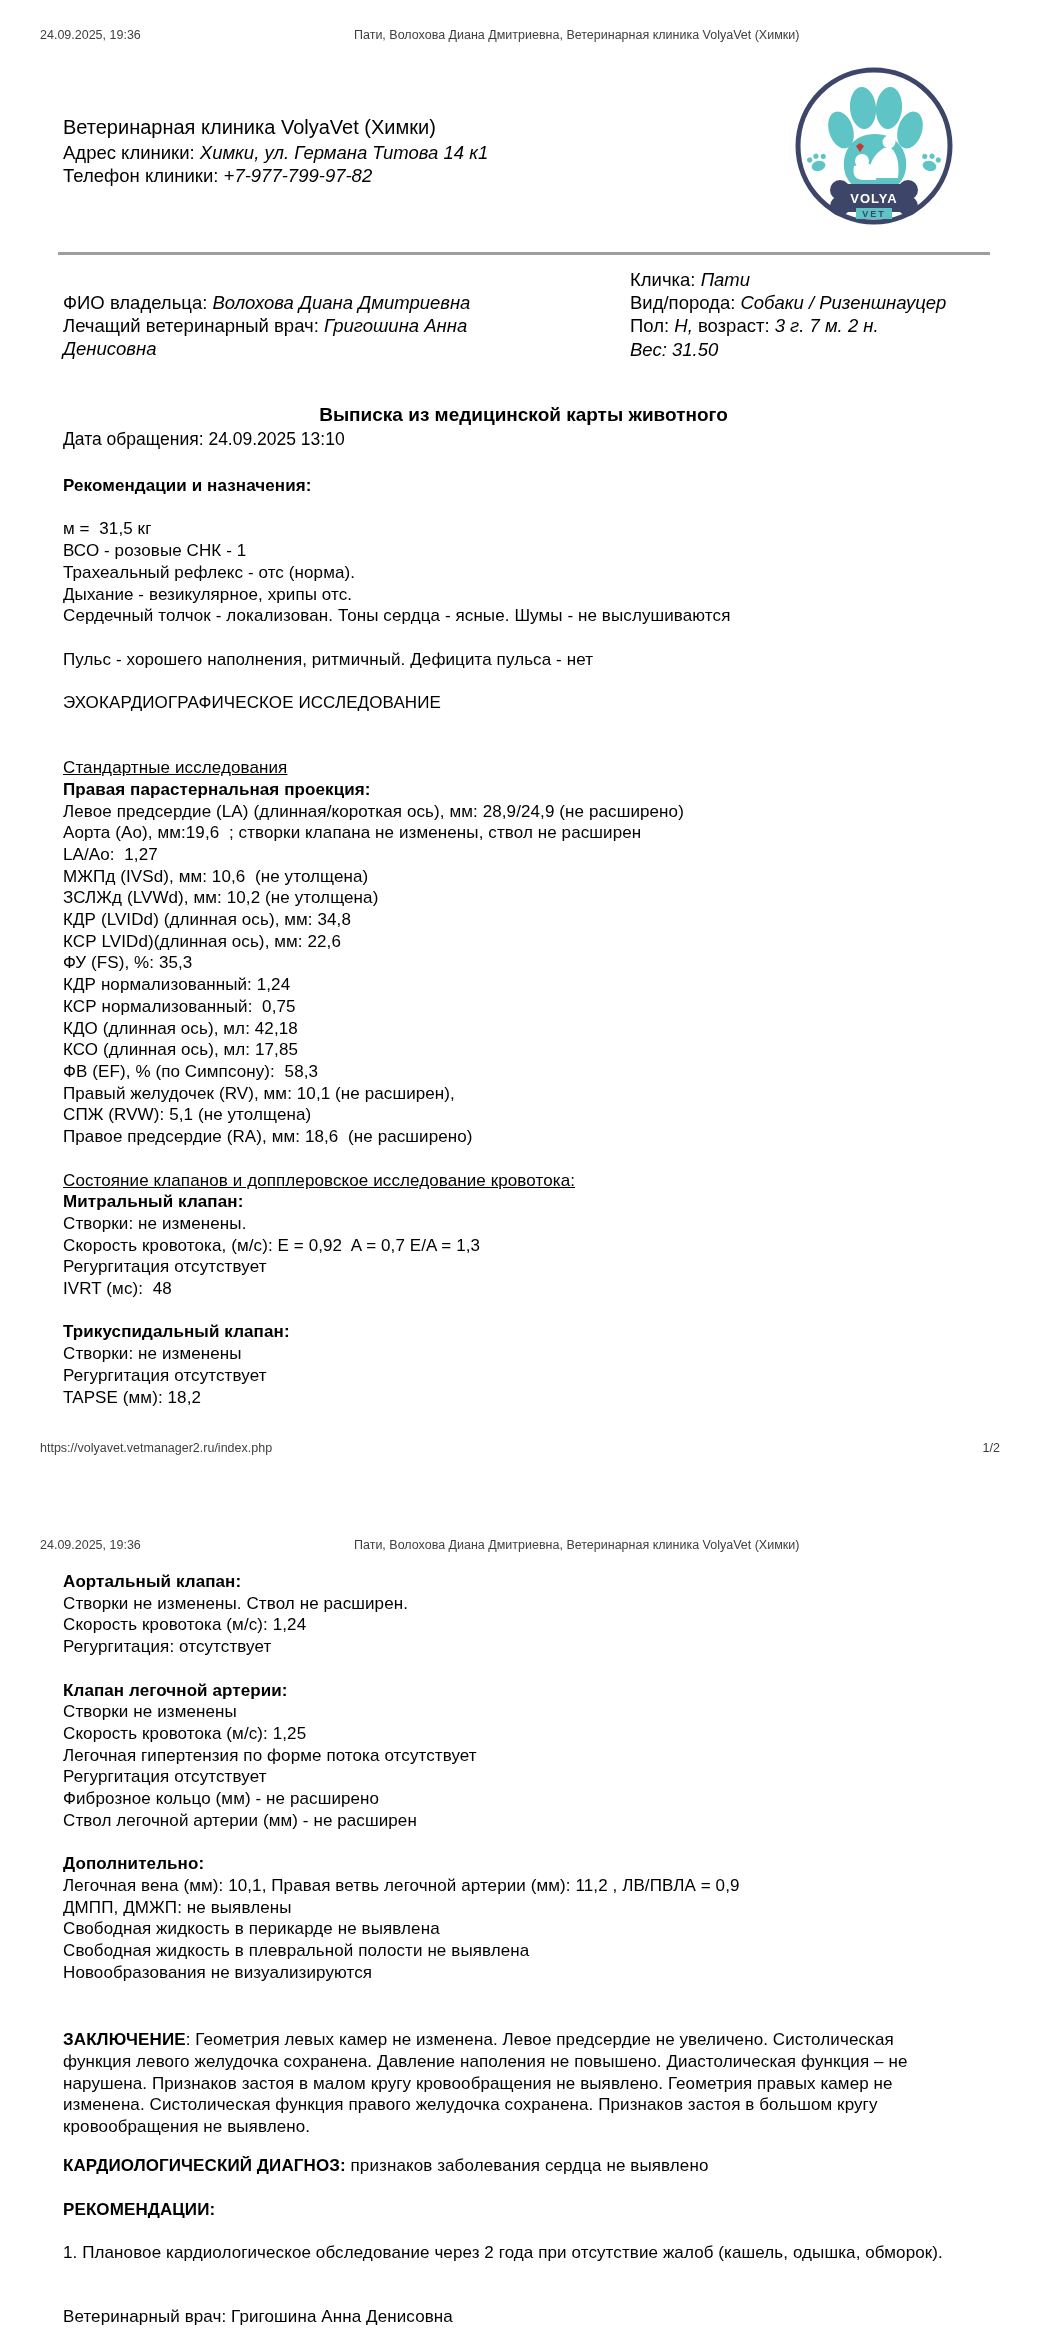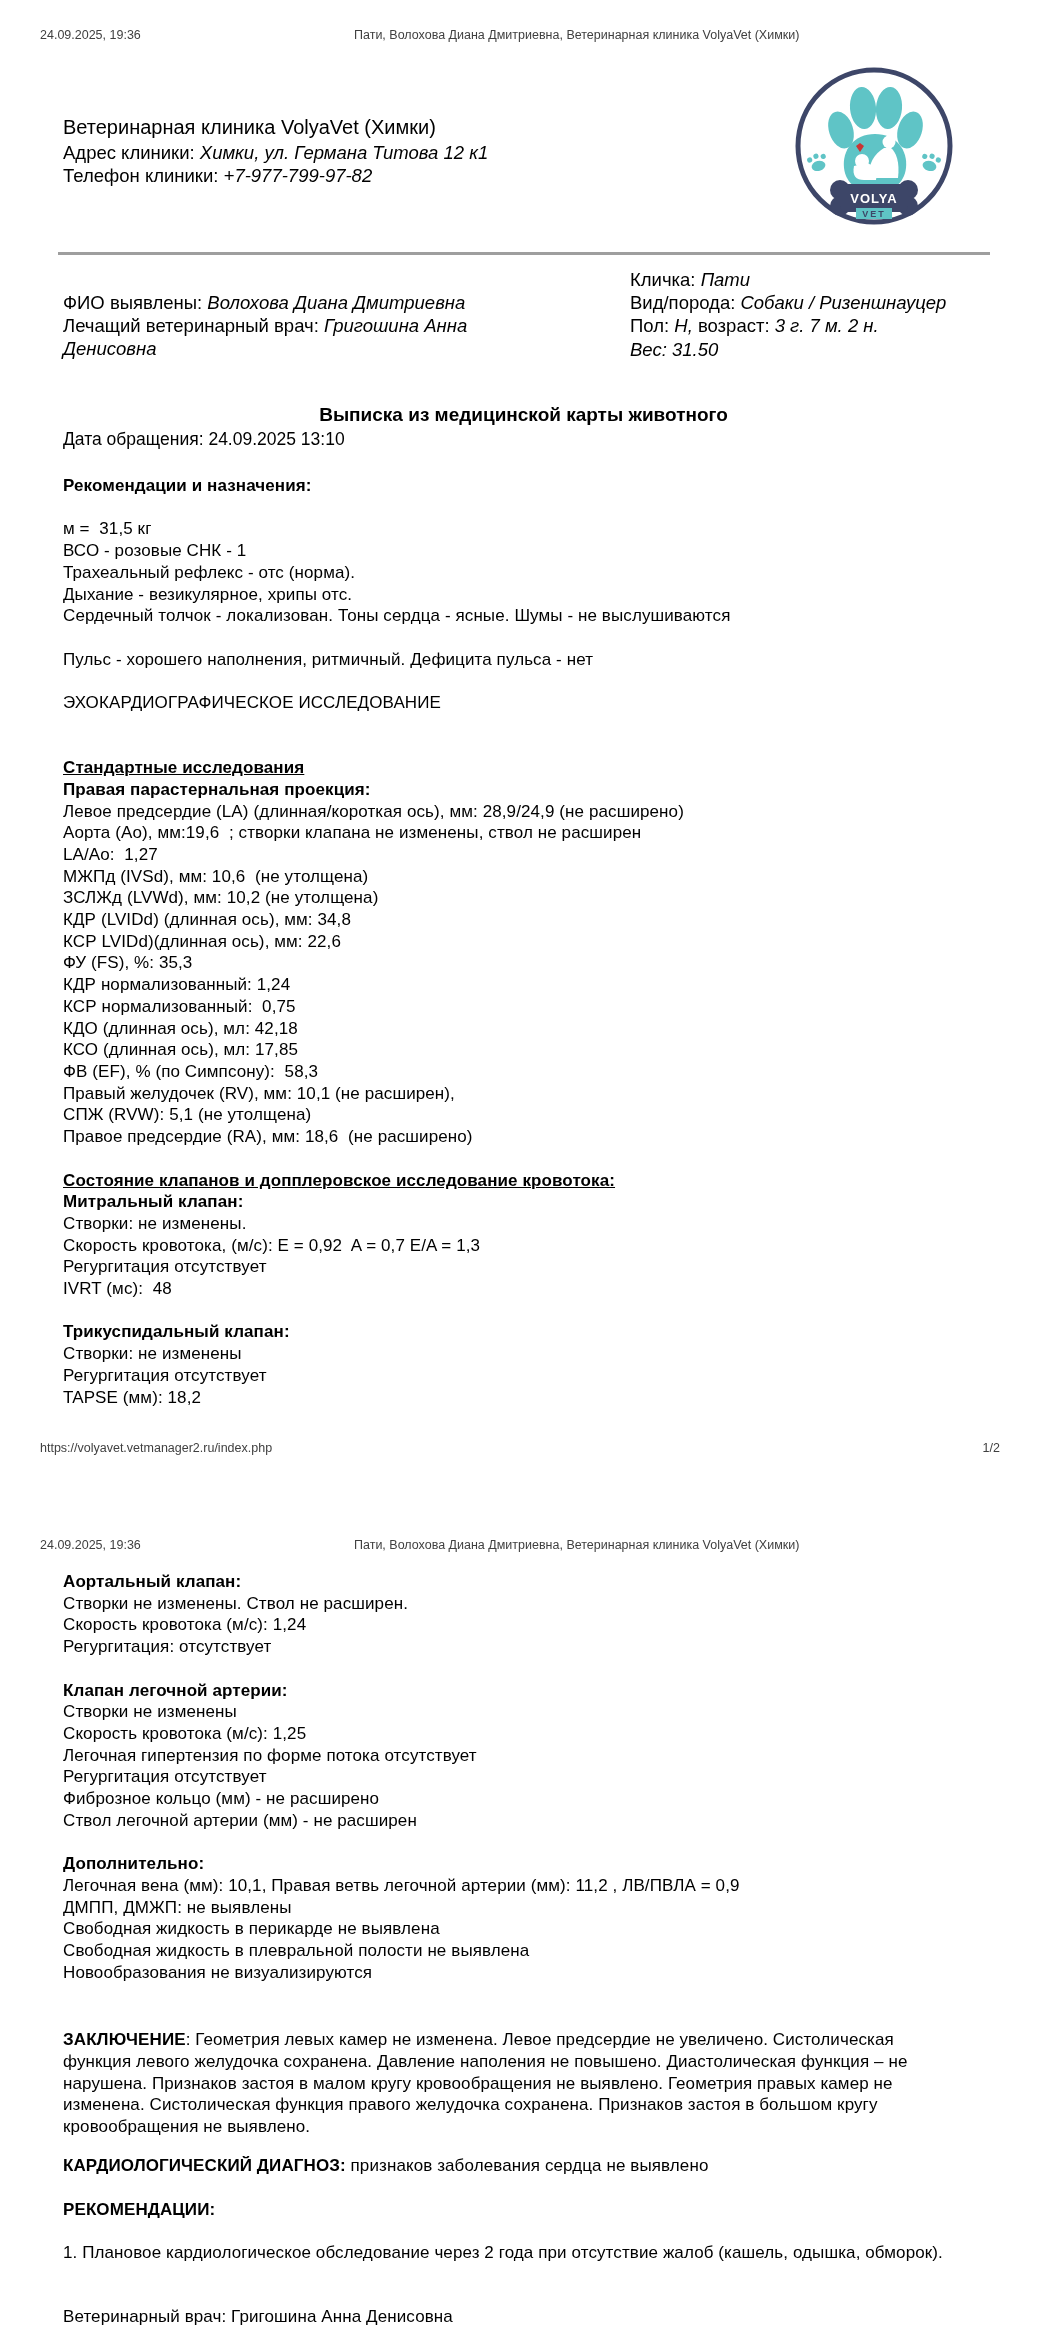--- a/index.html
+++ b/index.html
@@ -8,38 +8,38 @@
   .abs{position:absolute;}
   .prn{font-size:12.5px;color:#404040;white-space:pre;}
   .clinic-name{font-size:20px;font-weight:normal;line-height:27px;}
   .clinic-line{font-size:18.5px;line-height:23px;white-space:pre;}
   .owner{font-size:18.5px;line-height:23.2px;white-space:pre-wrap;}
   .doc-title{font-size:19px;font-weight:bold;text-align:center;width:100%;}
   .date-line{font-size:17.5px;}
   .lines{font-size:17px;line-height:21.7px;letter-spacing:.1px;white-space:pre-wrap;}
   .ln{}
   .ln.b{font-weight:bold;}
-  .ln.bu{font-weight:bold;text-decoration:underline;}
+  .ln.bu{font-weight:normal;text-decoration:underline;}
   .it{font-style:italic;}
   .bold{font-weight:bold;}
   .wide{font-size:17px;line-height:21.8px;letter-spacing:.1px;white-space:pre-wrap;width:900px;}
   .divider{height:3px;background:#9e9e9e;}
   .footer-right{text-align:right;margin-left:25px;}
 </style>
 </head>
 <body>
 
 <div class="page">
 
   <div class="abs prn" style="left:40px;top:28px;">24.09.2025, 19:36</div>
   <div class="abs prn" style="left:354px;top:28px;">Пати, Волохова Диана Дмитриевна, Ветеринарная клиника VolyaVet (Химки)</div>
 
   <div class="abs" style="left:63px;top:114px;">
     <div class="clinic-name">Ветеринарная клиника VolyaVet (Химки)</div>
-    <div class="clinic-line"><span>Адрес клиники: </span><span class="it">Химки, ул. Германа Титова 12 к1</span></div>
+    <div class="clinic-line"><span>Адрес клиники: </span><span class="it">Химки, ул. Германа Титова 14 к1</span></div>
     <div class="clinic-line"><span>Телефон клиники: </span><span class="it">+7-977-799-97-82</span></div>
   </div>
 
   <div class="abs" style="left:794px;top:66px;width:160px;height:160px;">
     <svg width="160" height="160" viewBox="0 0 160 160">
       <circle cx="80" cy="80" r="76" fill="#ffffff" stroke="#3d4668" stroke-width="5"></circle>
 
       <ellipse cx="47" cy="64" rx="12" ry="19" fill="#5fc4c6" transform="rotate(-18 47 64)"></ellipse>
       <ellipse cx="69" cy="42" rx="13" ry="21" fill="#5fc4c6" transform="rotate(-5 69 42)"></ellipse>
       <ellipse cx="95" cy="42" rx="13" ry="21" fill="#5fc4c6" transform="rotate(5 95 42)"></ellipse>
@@ -76,21 +76,21 @@
         <rect x="46" y="118" width="68" height="28" rx="6" fill="#3d4668"></rect>
         <text x="80" y="137" text-anchor="middle" font-family="Liberation Sans, sans-serif" font-size="13" font-weight="bold" fill="#ffffff" letter-spacing="1">VOLYA</text>
         <rect x="62" y="142" width="36" height="11" fill="#5fc4c6"></rect>
         <text x="80" y="151" text-anchor="middle" font-family="Liberation Sans, sans-serif" font-size="9" font-weight="bold" fill="#3d4668" letter-spacing="2">VET</text>
       </g>
     </svg>
   </div>
 
   <div class="abs divider" style="left:58px;top:252px;width:932px;"></div>
 
-  <div class="abs owner" style="left:63px;top:291px;width:500px;"><div class="ln"><span>ФИО выявлены: </span><span class="it">Волохова Диана Дмитриевна</span></div><div class="ln"><span>Лечащий ветеринарный врач: </span><span class="it">Григошина Анна</span></div><div class="ln"><span class="it">Денисовна</span></div></div>
+  <div class="abs owner" style="left:63px;top:291px;width:500px;"><div class="ln"><span>ФИО владельца: </span><span class="it">Волохова Диана Дмитриевна</span></div><div class="ln"><span>Лечащий ветеринарный врач: </span><span class="it">Григошина Анна</span></div><div class="ln"><span class="it">Денисовна</span></div></div>
   <div class="abs owner" style="left:630px;top:268px;width:400px;"><div class="ln"><span>Кличка: </span><span class="it">Пати</span></div><div class="ln"><span>Вид/порода: </span><span class="it">Собаки / Ризеншнауцер</span></div><div class="ln"><span>Пол: </span><span class="it">Н,</span><span> возраст: </span><span class="it">3 г. 7 м. 2 н.</span></div><div class="ln"><span class="it">Вес: 31.50</span></div></div>
 
   <div class="abs doc-title" style="left:0;top:404px;">Выписка из медицинской карты животного</div>
   <div class="abs date-line" style="left:63px;top:429px;">Дата обращения: 24.09.2025 13:10</div>
 
   <div class="abs lines" style="left:63px;top:475px;width:900px;"><div class="ln b">Рекомендации и назначения:</div><div class="ln">&nbsp;</div><div class="ln">м =  31,5 кг</div><div class="ln">ВСО - розовые СНК - 1</div><div class="ln">Трахеальный рефлекс - отс (норма).</div><div class="ln">Дыхание - везикулярное, хрипы отс.</div><div class="ln">Сердечный толчок - локализован. Тоны сердца - ясные. Шумы - не выслушиваются</div><div class="ln">&nbsp;</div><div class="ln">Пульс - хорошего наполнения, ритмичный. Дефицита пульса - нет</div><div class="ln">&nbsp;</div><div class="ln">ЭХОКАРДИОГРАФИЧЕСКОЕ ИССЛЕДОВАНИЕ</div><div class="ln">&nbsp;</div><div class="ln">&nbsp;</div><div class="ln bu">Стандартные исследования</div><div class="ln b">Правая парастернальная проекция:</div><div class="ln">Левое предсердие (LA) (длинная/короткая ось), мм: 28,9/24,9 (не расширено)</div><div class="ln">Аорта (Ао), мм:19,6  ; створки клапана не изменены, ствол не расширен</div><div class="ln">LA/Ao:  1,27</div><div class="ln">МЖПд (IVSd), мм: 10,6  (не утолщена)</div><div class="ln">ЗСЛЖд (LVWd), мм: 10,2 (не утолщена)</div><div class="ln">КДР (LVIDd) (длинная ось), мм: 34,8</div><div class="ln">КСР LVIDd)(длинная ось), мм: 22,6</div><div class="ln">ФУ (FS), %: 35,3</div><div class="ln">КДР нормализованный: 1,24</div><div class="ln">КСР нормализованный:  0,75</div><div class="ln">КДО (длинная ось), мл: 42,18</div><div class="ln">КСО (длинная ось), мл: 17,85</div><div class="ln">ФВ (EF), % (по Симпсону):  58,3</div><div class="ln">Правый желудочек (RV), мм: 10,1 (не расширен),</div><div class="ln">СПЖ (RVW): 5,1 (не утолщена)</div><div class="ln">Правое предсердие (RA), мм: 18,6  (не расширено)</div><div class="ln">&nbsp;</div><div class="ln bu">Состояние клапанов и допплеровское исследование кровотока:</div><div class="ln b">Митральный клапан:</div><div class="ln">Створки: не изменены.</div><div class="ln">Скорость кровотока, (м/с): E = 0,92  A = 0,7 E/A = 1,3</div><div class="ln">Регургитация отсутствует</div><div class="ln">IVRT (мс):  48</div><div class="ln">&nbsp;</div><div class="ln b">Трикуспидальный клапан:</div><div class="ln">Створки: не изменены</div><div class="ln">Регургитация отсутствует</div><div class="ln">TAPSE (мм): 18,2</div></div>
 
   <div class="abs prn" style="left:40px;top:1441px;">https://volyavet.vetmanager2.ru/index.php</div>
   <div class="abs prn footer-right" style="right:47px;top:1441px;">1/2</div>
 

